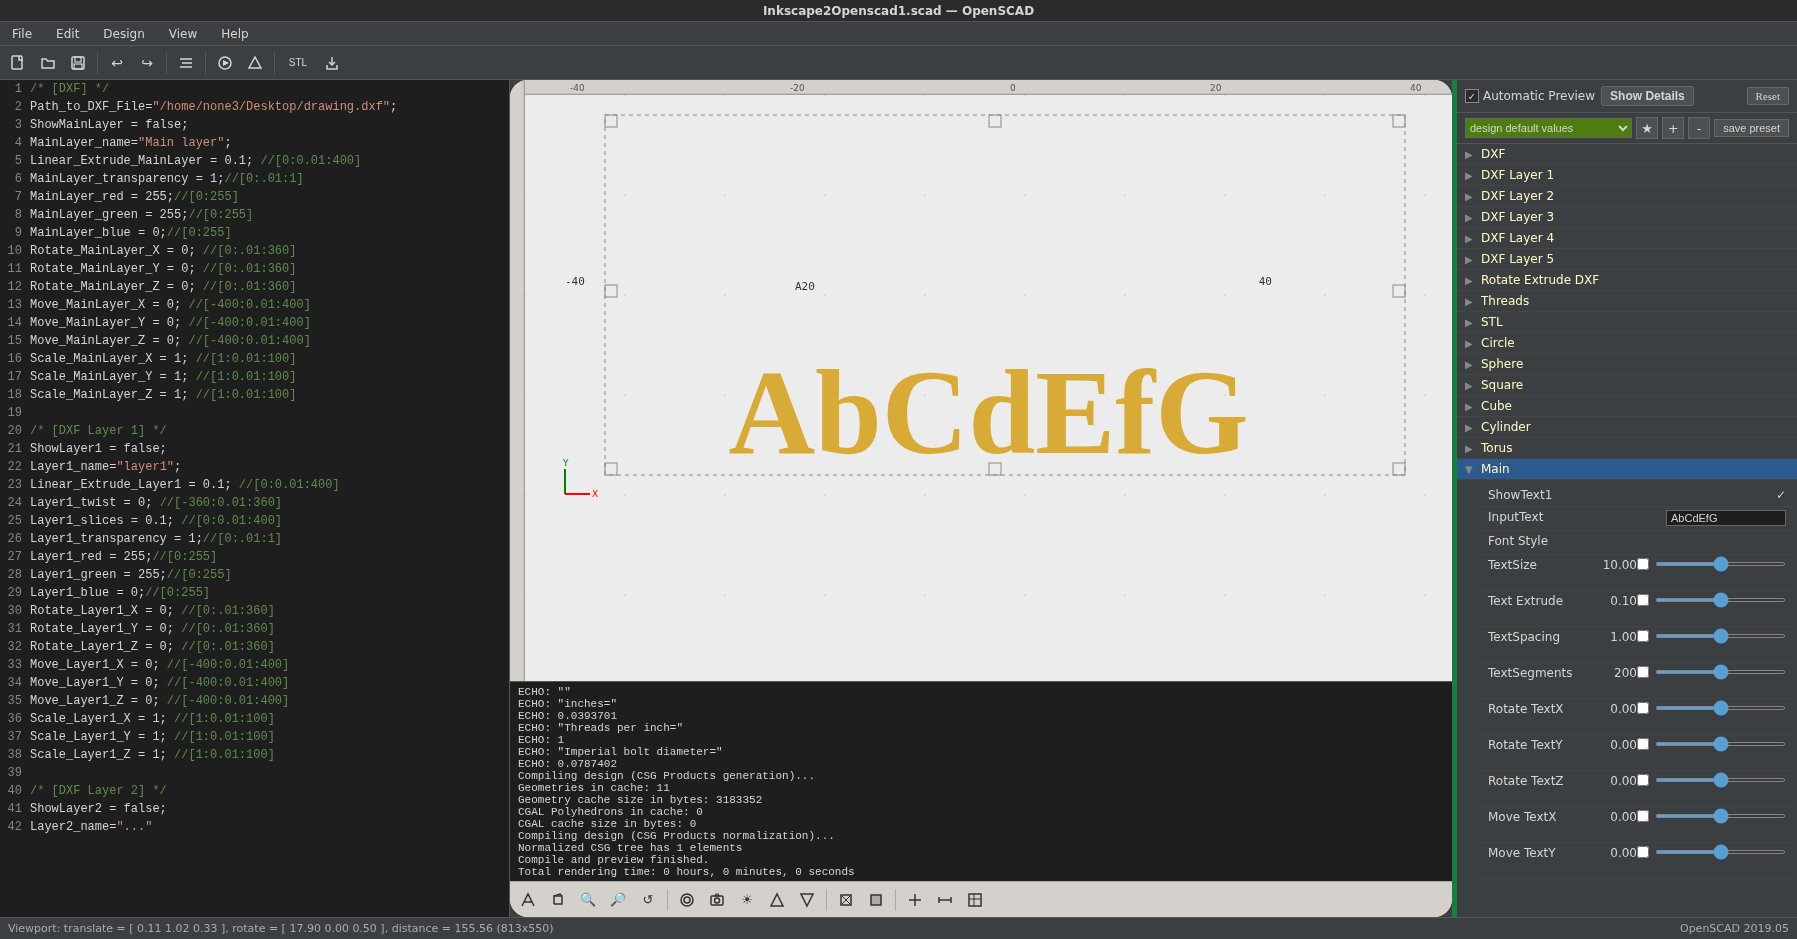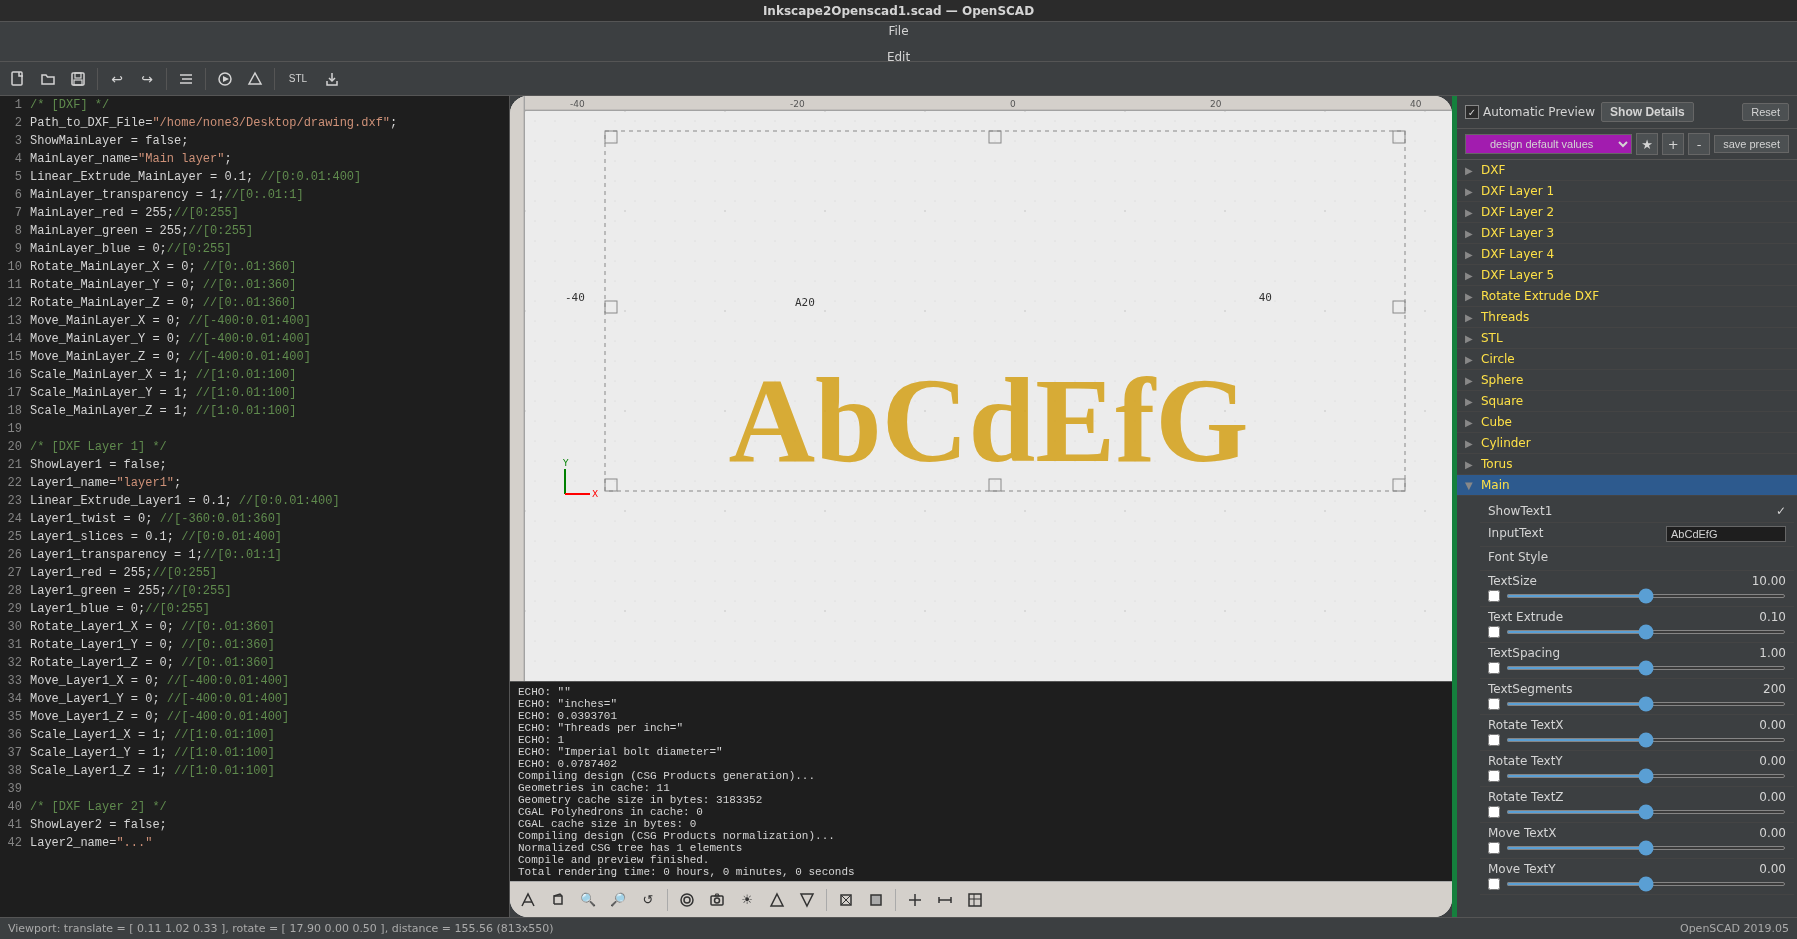--- a/index.html
+++ b/index.html
@@ -2,21 +2,21 @@
 <html><head>
   <meta charset="utf-8">
   <style>
     * { box-sizing: border-box; margin: 0; padding: 0; }
     body { font-family: 'DejaVu Sans', Arial, sans-serif; font-size: 12px; background: #3c3f41; color: #d4d4d4; height: 939px; width: 1797px; overflow: hidden; display: flex; flex-direction: column; }
 
     
     .title-bar { background: #2b2b2b; height: 22px; display: flex; align-items: center; justify-content: center; font-size: 12px; color: #d4d4d4; border-bottom: 1px solid #555; flex-shrink: 0; font-weight: bold; }
 
     
-    .menu-bar { background: #3c3f41; height: 40px; display: flex; align-items: center; padding: 0 4px; border-bottom: 1px solid #555; flex-shrink: 0; gap: 8px; flex-direction: column; }
+    .menu-bar { background: #3c3f41; height: 24px; display: flex; align-items: center; padding: 0 4px; border-bottom: 1px solid #555; flex-shrink: 0; gap: 8px; }
     .menu-item { padding: 2px 8px; cursor: pointer; font-size: 12px; color: #d4d4d4; }
 
     
     .toolbar { background: #3c3f41; height: 34px; display: flex; align-items: center; padding: 0 4px; border-bottom: 1px solid #555; flex-shrink: 0; gap: 2px; }
     .toolbar-btn { width: 28px; height: 28px; display: flex; align-items: center; justify-content: center; background: transparent; border: 1px solid transparent; cursor: pointer; border-radius: 3px; font-size: 14px; color: #d4d4d4; }
     .toolbar-sep { width: 1px; height: 22px; background: #555; margin: 0 3px; }
 
     
     .main-content { display: flex; flex: 1; overflow: hidden; }
 
@@ -44,41 +44,41 @@
 
     
     .right-panel { width: 345px; background: #3c3f41; display: flex; flex-direction: column; border-left: 5px solid #15803d; flex-shrink: 0; overflow-y: auto; }
 
     
     .right-header { display: flex; align-items: center; padding: 6px 8px; border-bottom: 1px solid #555; gap: 6px; flex-shrink: 0; }
     .auto-preview-check { display: flex; align-items: center; gap: 4px; }
     .checkbox { width: 14px; height: 14px; border: 1px solid #888; background: #2b2b2b; display: flex; align-items: center; justify-content: center; flex-shrink: 0; }
     .checkbox.checked::after { content: '✓'; color: #d4d4d4; font-size: 10px; }
     .show-details-btn { background: #4c5052; border: 1px solid #666; color: #d4d4d4; padding: 2px 8px; cursor: pointer; border-radius: 2px; font-size: 12px; font-weight: bold; }
-    .reset-btn { background: #4c5052; border: 1px solid #666; color: #d4d4d4; padding: 2px 8px; cursor: pointer; border-radius: 2px; font-size: 11px; margin-left: auto; }
+    .reset-btn { background: #4c5052; border: 1px solid #666; color: #d4d4d4; padding: 2px 8px; cursor: pointer; border-radius: 2px; font-size: 11px; margin-left: auto; font-family: Liberation Serif, serif; }
 
     
     .presets-row { display: flex; align-items: center; padding: 4px 8px; border-bottom: 1px solid #555; gap: 4px; flex-shrink: 0; }
-    .preset-select { flex: 1; background: #a21caf; border: 1px solid #666; color: #d4d4d4; padding: 2px 20px; font-size: 11px; }
+    .preset-select { flex: 1; background: #4d7c0f; border: 1px solid #666; color: #d4d4d4; padding: 2px 0; font-size: 11px; }
     .preset-btn { width: 22px; height: 22px; background: #4c5052; border: 1px solid #666; color: #d4d4d4; display: flex; align-items: center; justify-content: center; cursor: pointer; font-size: 13px; }
     .save-preset-btn { background: #4c5052; border: 1px solid #666; color: #d4d4d4; padding: 2px 8px; cursor: pointer; font-size: 11px; }
 
     
     .tree-item { display: flex; align-items: center; padding: 3px 8px; cursor: pointer; border-bottom: 1px solid #444; }
     .tree-arrow { font-size: 10px; color: #888; margin-right: 6px; width: 10px; }
-    .tree-label { color: #fde047; font-size: 12px; }
+    .tree-label { color: #fef9c3; font-size: 12px; }
     .tree-item.selected { background: #2d5a8e; }
 
     
     .param-section { padding: 3px; margin-left: 20px; }
     .param-row { display: flex; align-items: flex-start; padding: 3px 8px; border-bottom: 1px solid #444; min-height: 24px; }
     .param-label { color: #d4d4d4; font-size: 12px; flex: 1; }
     .param-check-row { display: flex; align-items: center; padding: 3px 8px; border-bottom: 1px solid #444; min-height: 24px; gap: 6px; }
     .param-text-input { background: #1e1e1e; border: 1px solid #666; color: #d4d4d4; padding: 1px 4px; font-size: 11px; width: 120px; }
-    .param-slider-row { display: flex; align-items: center; padding: 3px 8px; border-bottom: 1px solid #444; flex-direction: column; align-items: flex-start; min-height: 36px; }
+    .param-slider-row { display: flex; align-items: center; padding: 3px 8px; border-bottom: 1px solid #444; flex-direction: row; align-items: flex-start; min-height: 36px; }
     .param-slider-label { color: #d4d4d4; font-size: 12px; margin-bottom: 2px; display: flex; justify-content: space-between; width: 100%; }
     .param-slider { width: 100%; height: 4px; accent-color: #5a9fd4; }
     .slider-container { display: flex; align-items: center; width: 100%; gap: 6px; }
     .slider-checkbox { width: 12px; height: 12px; flex-shrink: 0; }
 
     
     .status-bar { background: #3c3f41; height: 22px; display: flex; align-items: center; justify-content: space-between; padding: 0 8px; border-top: 1px solid #555; flex-shrink: 0; font-size: 11px; color: #aaa; }
 
     
     .ruler-h { position: absolute; top: 0; left: 0; right: 0; height: 15px; background: #d4d0cb; border-bottom: 1px solid #aaa; }

